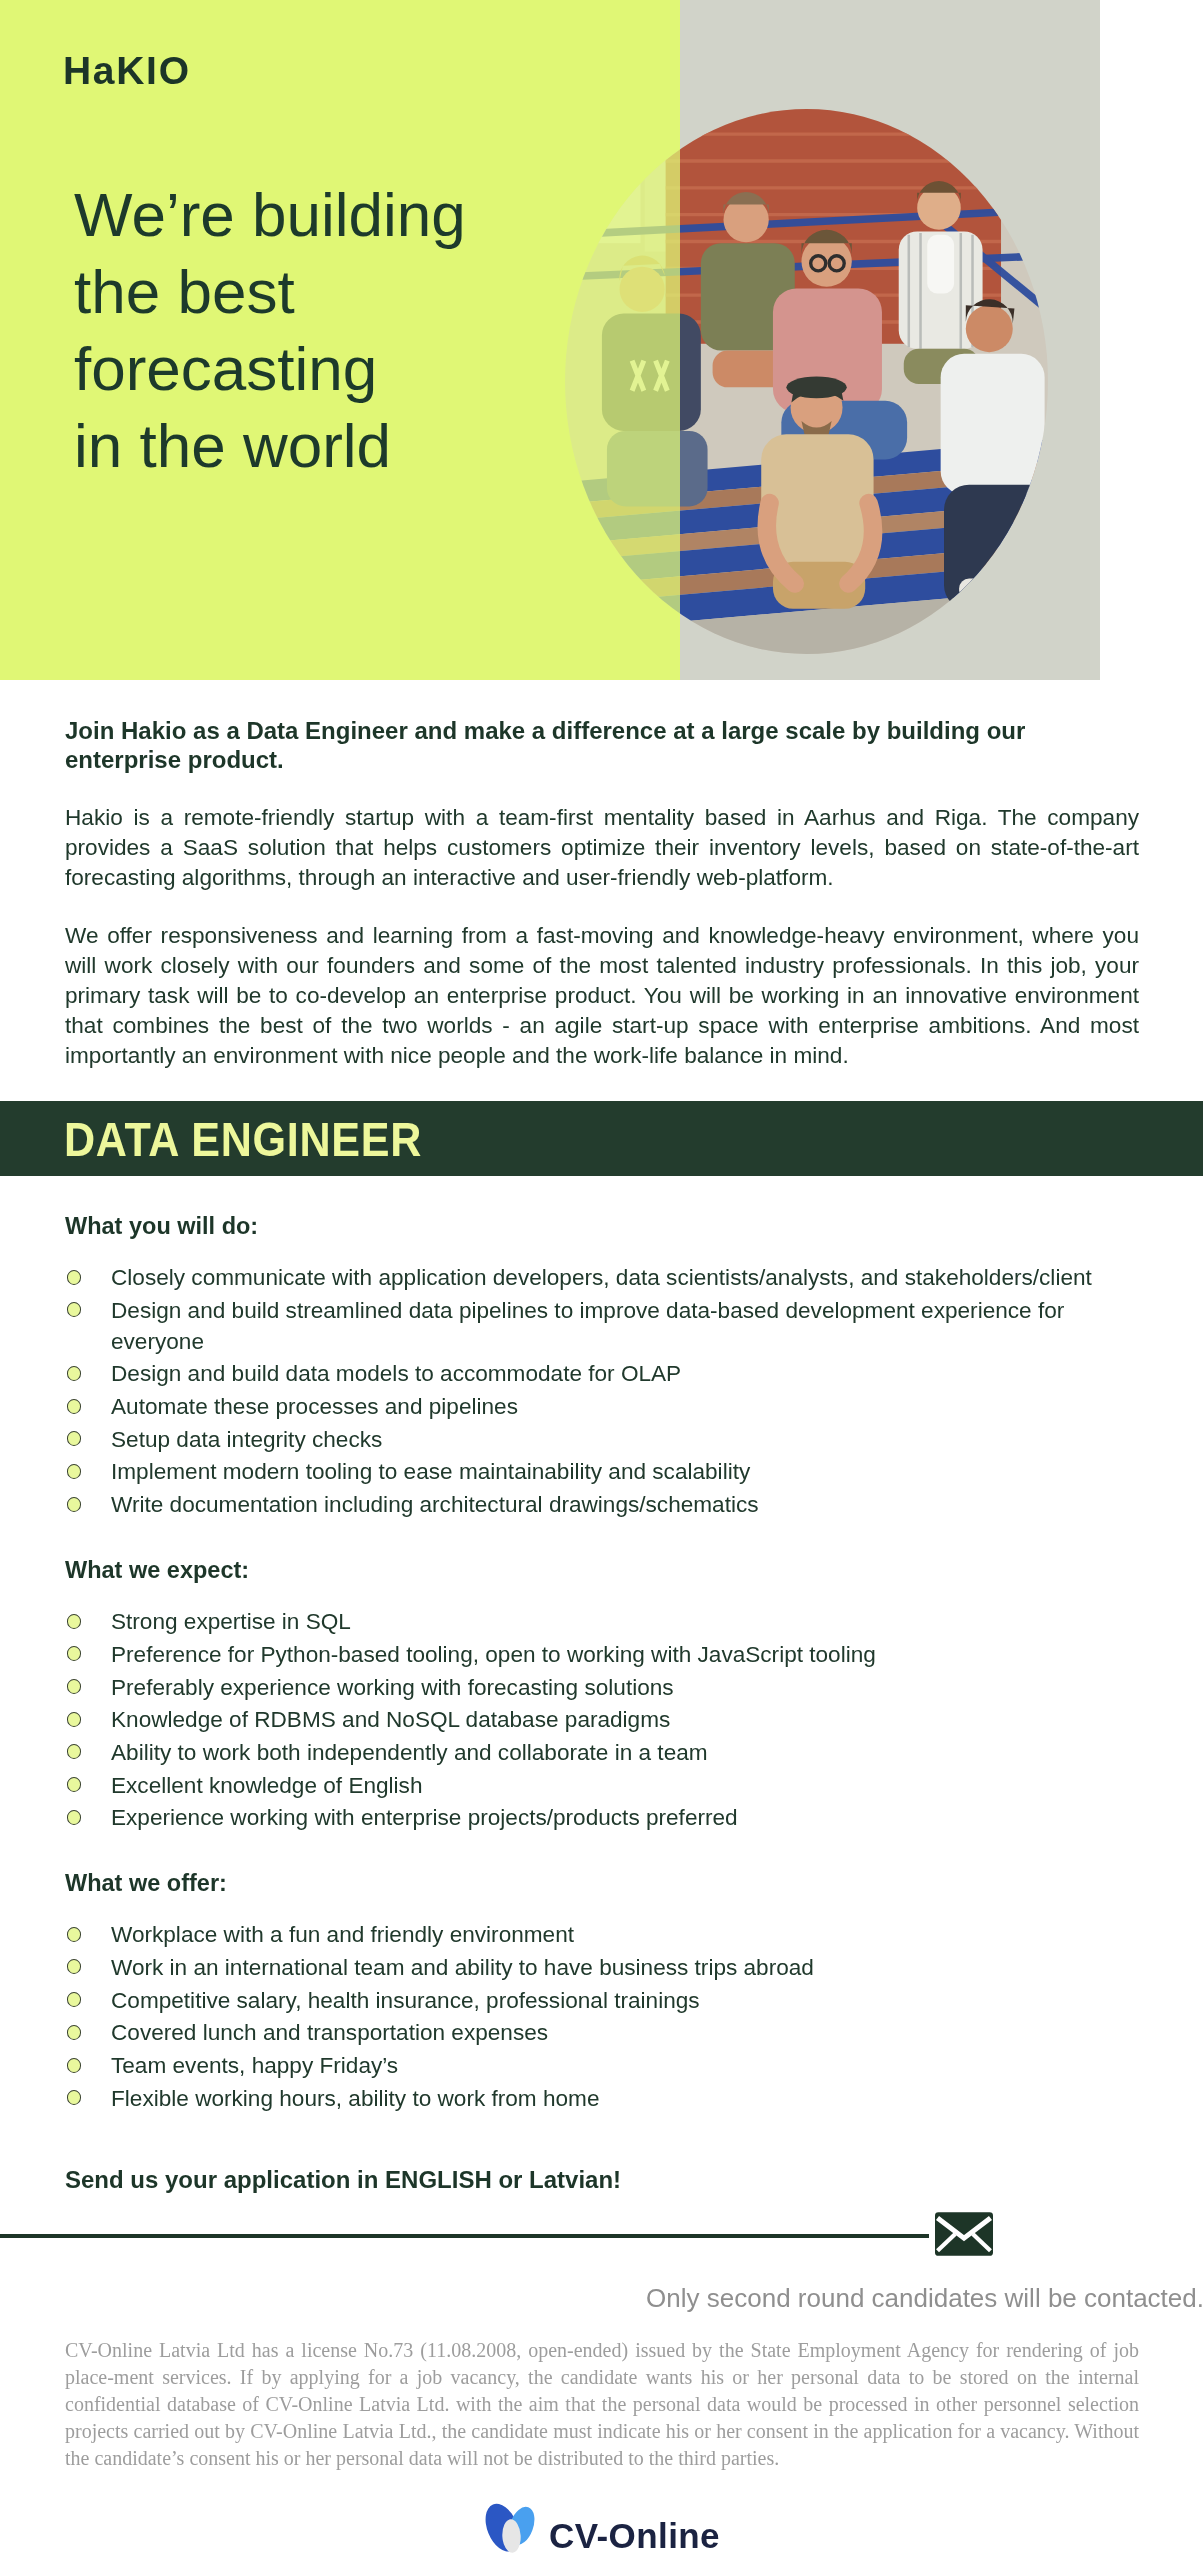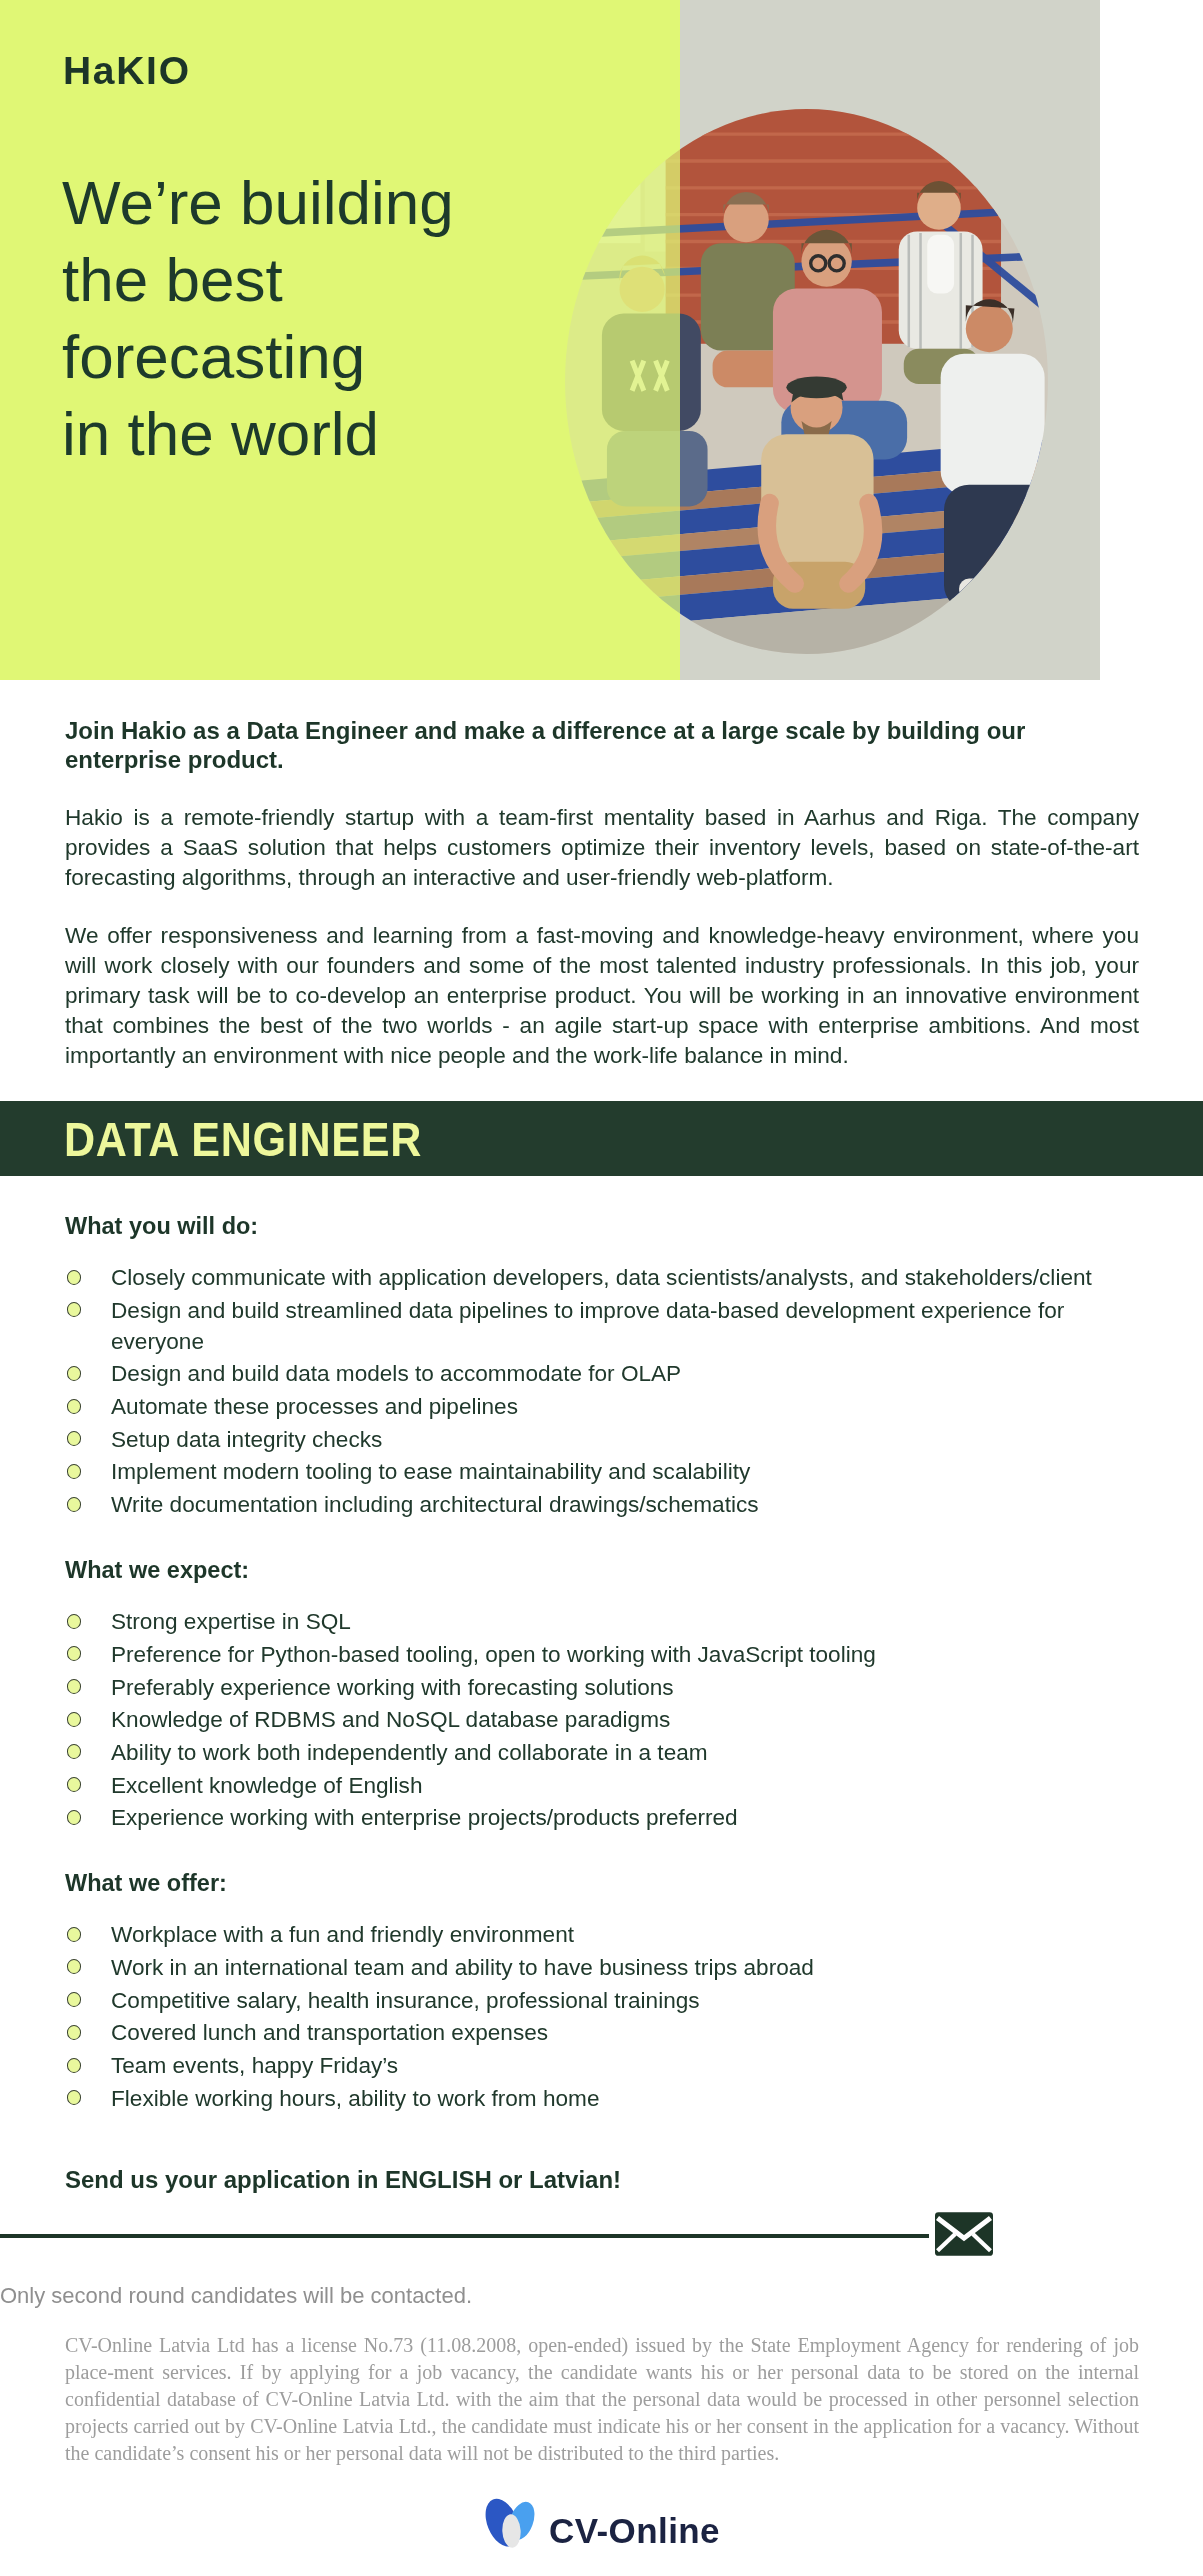--- a/index.html
+++ b/index.html
@@ -29,21 +29,21 @@
   ul.bullets{list-style:none;margin:22px 0 0 0;padding:0;max-width:1075px;}
   ul.bullets li{position:relative;padding-left:46px;font-size:22.6px;line-height:31px;color:#20392c;margin:0 0 1.7px 0;}
   ul.bullets li::before{content:"";position:absolute;left:1.7px;top:7.5px;width:14.3px;height:15px;border-radius:50%;
     background:#e9f89d;border:1.7px solid #38412f;box-sizing:border-box;}
   .send-heading{margin:52px 0 0 0;font-size:24px;font-weight:700;color:#1d3629;}
   
   .rule-row{position:relative;margin-top:17px;height:50px;}
   .rule{position:absolute;left:0;top:23.5px;width:929px;height:3.4px;background:#1d3527;}
   .envelope{position:absolute;left:935px;top:1.7px;width:58px;height:44px;}
   
-  .note{margin:22px 0 6px 0;text-align:left;font-size:22px;color:#8f8f8f;}
+  .note{margin:22px 0 6px 0;text-align:right;font-size:26px;color:#8f8f8f;}
   .legal{margin:23.5px 0 0 0;padding:0 65px;font-size:20px;line-height:27px;color:#9d9d9d;text-align:justify;font-family:Liberation Serif, serif;}
   .cv-logo{margin-top:27px;display:flex;justify-content:center;align-items:flex-start;gap:10px;}
   .cv-mark{width:55px;height:69px;flex:none;}
   .cv-text-col{display:flex;flex-direction:column;align-items:flex-start;padding-top:18.5px;}
   .cv-name{font-size:35px;line-height:35px;font-weight:700;color:#1b2342;letter-spacing:0.4px;}
 </style>
 </head>
 <body>
 
 <div class="hero">
@@ -146,21 +146,21 @@
           <rect x="234" y="388" width="134" height="158" rx="30" fill="#d8c096"></rect>
           <rect x="248" y="540" width="110" height="56" rx="24" fill="#c8a36a"></rect>
           <path d="M244,470 q-14,60 30,96 M362,470 q18,60 -24,96" stroke="#d9a07e" stroke-width="22" fill="none" stroke-linecap="round"></path>
         </g>
       </g>
     </svg>
   </div>
 
   <div class="lime-veil"></div>
   <div class="brand-logo">HaKIO</div>
-  <h1 class="headline" style="margin:0;">We’re building
+  <h1 class="headline" style="margin:12px;">We’re building
 the best
 forecasting
 in the world</h1>
 </div>
 
 <div class="content">
   <h2 class="intro-heading">Join Hakio as a Data Engineer and make a difference at a large scale by building our enterprise product.</h2>
   <p class="para">Hakio is a remote-friendly startup with a team-first mentality based in Aarhus and Riga. The company provides a SaaS solution that helps customers optimize their inventory levels, based on state-of-the-art forecasting algorithms, through an interactive and user-friendly web-platform.</p>
   <p class="para">We offer responsiveness and learning from a fast-moving and knowledge-heavy environment, where you will work closely with our founders and some of the most talented industry professionals. In this job, your primary task will be to co-develop an enterprise product. You will be working in an innovative environment that combines the best of the two worlds - an agile start-up space with enterprise ambitions. And most importantly an environment with nice people and the work-life balance in mind.</p>
 </div>

